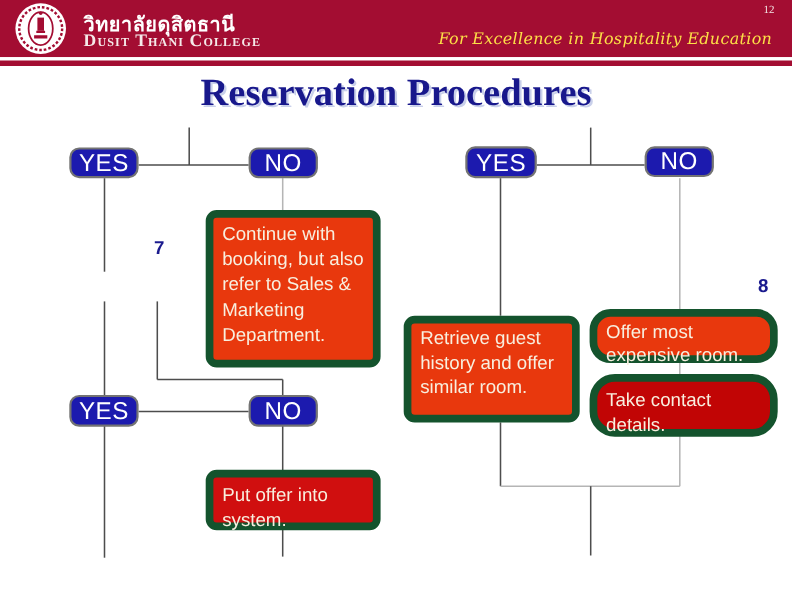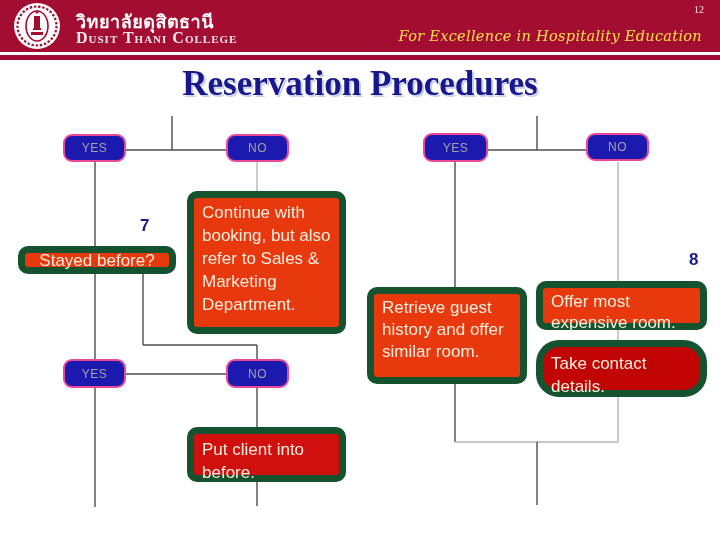--- a/index.html
+++ b/index.html
@@ -22,23 +22,23 @@
   .title{position:absolute;left:0;top:64px;width:720px;text-align:center;
          font-family:"Liberation Serif",serif;font-weight:bold;font-size:35px;
          color:#18188C;text-shadow:2px 2px 0 #C9D0EA;}
 
   
   .lines{position:absolute;left:0;top:0;width:720px;height:540px;z-index:1;}
   .lines line{stroke:#4d4d4d;stroke-width:1.4;}
   .lines line.lt{stroke:#b5b5b5;}
 
   .node{position:absolute;z-index:2;box-sizing:border-box;color:#F8EFDF;}
-  .decision{background:#1C1AAE;border:2px solid #ec4899;border-radius:9px;
+  .decision{background:#1C1AAE;border:2px solid #737373;border-radius:9px;
             display:flex;align-items:center;justify-content:center;
-            color:#a3a3a3;font-size:12px;letter-spacing:.5px;}
+            color:#ffffff;font-size:22px;letter-spacing:.5px;}
   .process{border:7px solid #14532d;border-radius:10px;font-size:17px;line-height:23px;
            padding:3px 8px;}
   .orange{background:#E8380D;}
   .crimson{background:#C90711;}
   .red2{background:#D00F0F;}
   .darkred{background:#C10505;}
   .center-text{display:flex;align-items:center;justify-content:center;text-align:center;padding:0 4px;}
   .stepnum{position:absolute;z-index:2;color:#1A1A8E;font-weight:bold;font-size:17px;}
 </style>
 </head>
@@ -89,26 +89,25 @@
   <div class="node decision" style="left:63px;top:134px;width:63px;height:28px;">YES</div>
   <div class="node decision" style="left:226px;top:134px;width:63px;height:28px;">NO</div>
   <div class="node decision" style="left:423px;top:133px;width:65px;height:29px;">YES</div>
   <div class="node decision" style="left:586px;top:133px;width:63px;height:28px;">NO</div>
   <div class="node decision" style="left:63px;top:359px;width:63px;height:29px;">YES</div>
   <div class="node decision" style="left:226px;top:359px;width:63px;height:29px;">NO</div>
 
   <div class="stepnum" style="left:140px;top:216px;">7</div>
   <div class="stepnum" style="left:689px;top:250px;">8</div>
 
-  <div class="node process orange center-text" style="left:18px;top:246px;width:158px;height:28px;padding:0;">Stayed before?</div>
 
   <div class="node process orange" style="left:187px;top:191px;width:159px;height:143px;">Continue with booking, but also refer to Sales &amp; Marketing Department.</div>
 
   <div class="node process orange" style="left:367px;top:287px;width:160px;height:97px;line-height:22px;">Retrieve guest history and offer similar room.</div>
 
-  <div class="node process orange" style="left:536px;top:281px;width:171px;height:49px;line-height:21px;">Offer most expensive room.</div>
+  <div class="node process orange" style="left:536px;top:281px;width:171px;height:49px;line-height:21px;border-radius:19px;">Offer most expensive room.</div>
 
   <div class="node process darkred" style="left:536px;top:340px;width:171px;height:57px;padding-top:5px;border-radius:23px;">Take contact details.</div>
 
 
-  <div class="node process red2" style="left:187px;top:427px;width:159px;height:55px;padding-top:4px;">Put client into before.</div>
+  <div class="node process red2" style="left:187px;top:427px;width:159px;height:55px;padding-top:4px;">Put offer into system.</div>
 
 </div>
 
 </body></html>

